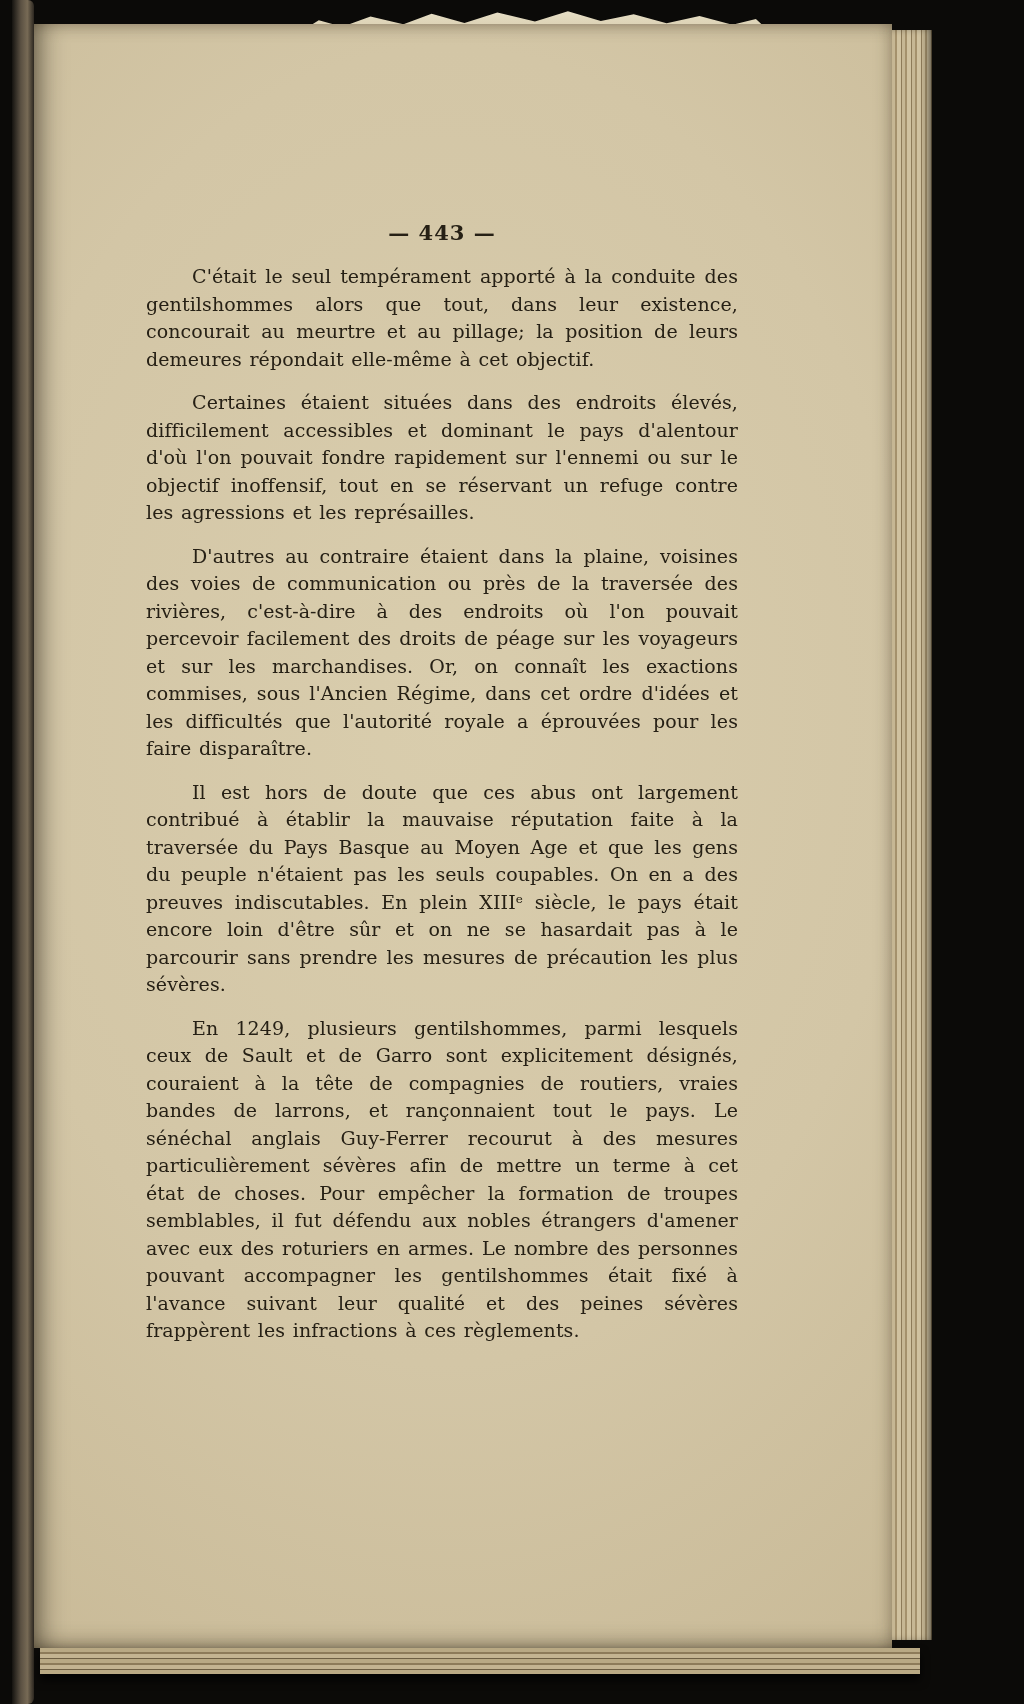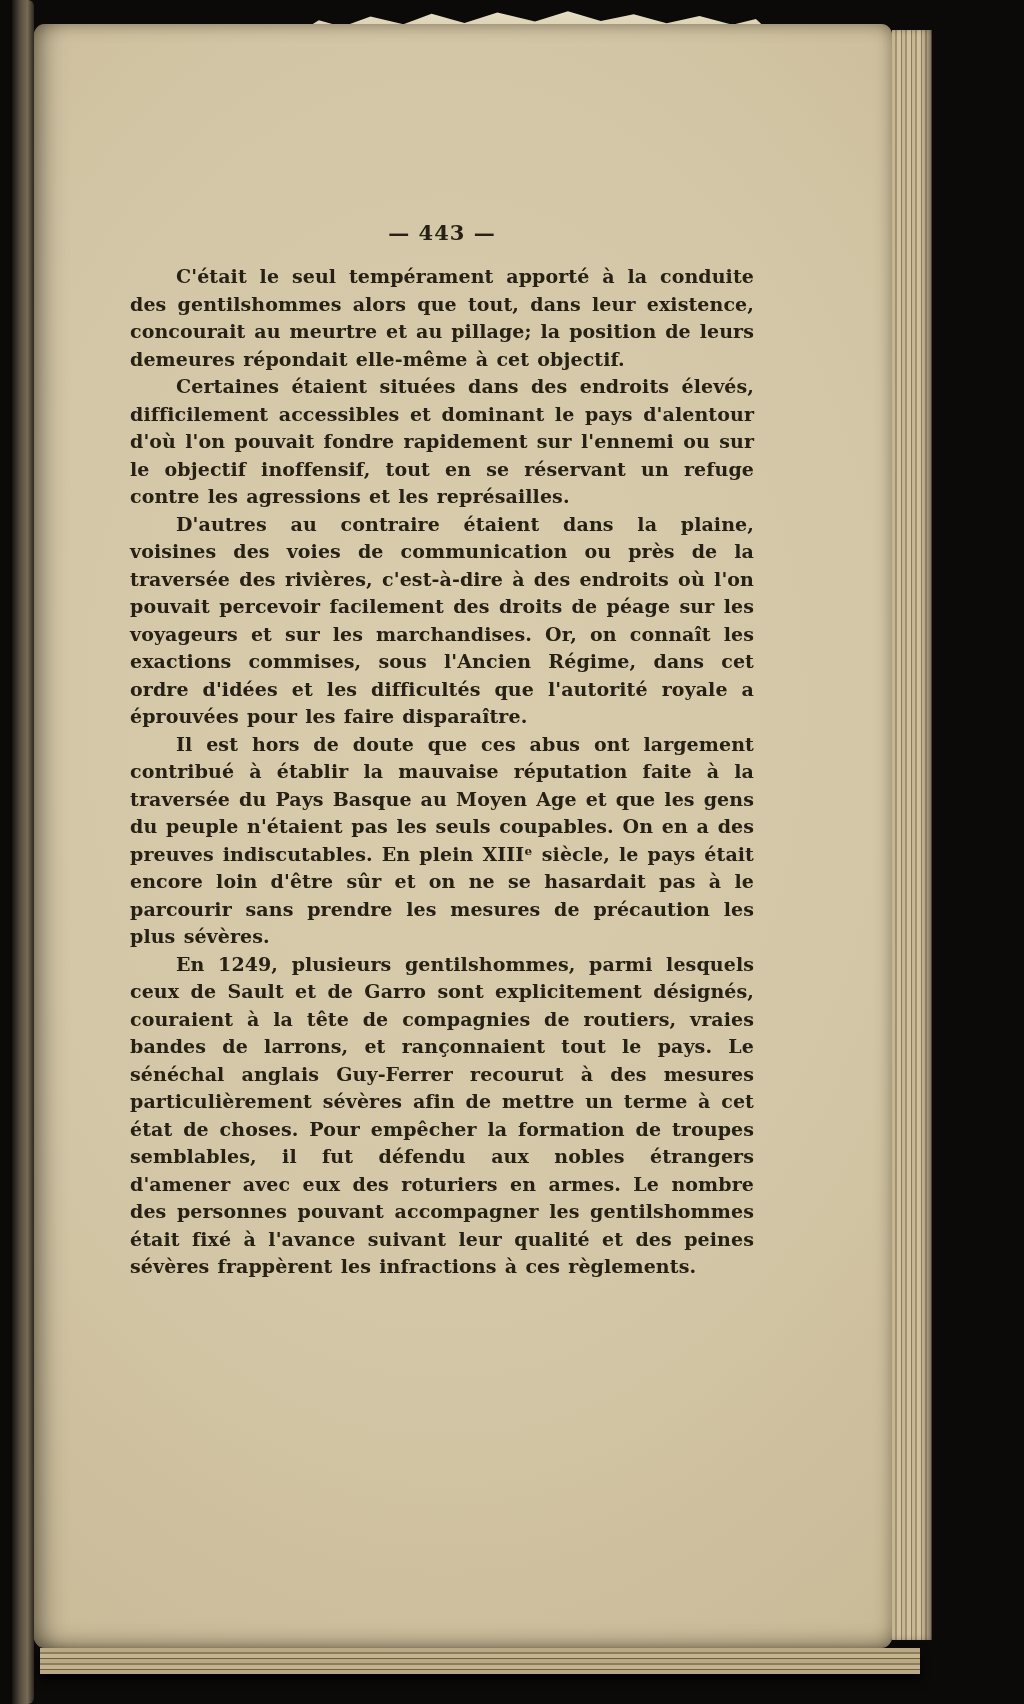--- a/index.html
+++ b/index.html
@@ -29,21 +29,20 @@
   .paper {
     position: absolute;
     left: 34px; top: 24px;
     width: 858px; height: 1624px;
     background:
       radial-gradient(ellipse 120% 90% at 48% 42%, #d9cdad 0%, #d3c6a6 45%, #c8b996 80%, #bcab87 100%);
     box-shadow: inset 18px 0 26px -12px rgba(30,24,14,0.55),
                 inset -10px 0 18px -10px rgba(60,48,30,0.35),
                 inset 0 -14px 22px -12px rgba(60,48,30,0.45),
                 inset 0 10px 16px -10px rgba(80,66,44,0.35);
-    border-radius: 11px;
   }
   
   .torn-top {
     position: absolute;
     left: 300px; top: 6px;
     width: 470px; height: 26px;
     background: linear-gradient(to bottom, #e9e2cc, #d8cdad);
     clip-path: polygon(0 100%, 4% 55%, 9% 80%, 15% 40%, 22% 70%, 28% 30%, 35% 65%, 42% 25%, 50% 60%, 57% 20%, 64% 58%, 71% 32%, 78% 66%, 85% 38%, 92% 72%, 97% 50%, 100% 100%);
   }
   
@@ -78,25 +77,25 @@
     color: #262015;
   }
   .folio {
     text-align: center;
     font-size: 21px;
     font-weight: bold;
     letter-spacing: 1px;
     margin-bottom: 18px;
   }
   .paras p.para {
-    margin: 0;
+    margin: 16px;
     text-indent: 46px;
     text-align: justify;
     font-size: 19px;
-    font-weight: bold;
+    font-weight: normal;
     line-height: 27.5px;
     letter-spacing: 0.1px;
     word-spacing: 1.5px;
   }
 </style>
 </head>
 <body>
 
 <div class="scan-stage">
   <div class="prev-page-sliver"></div>

